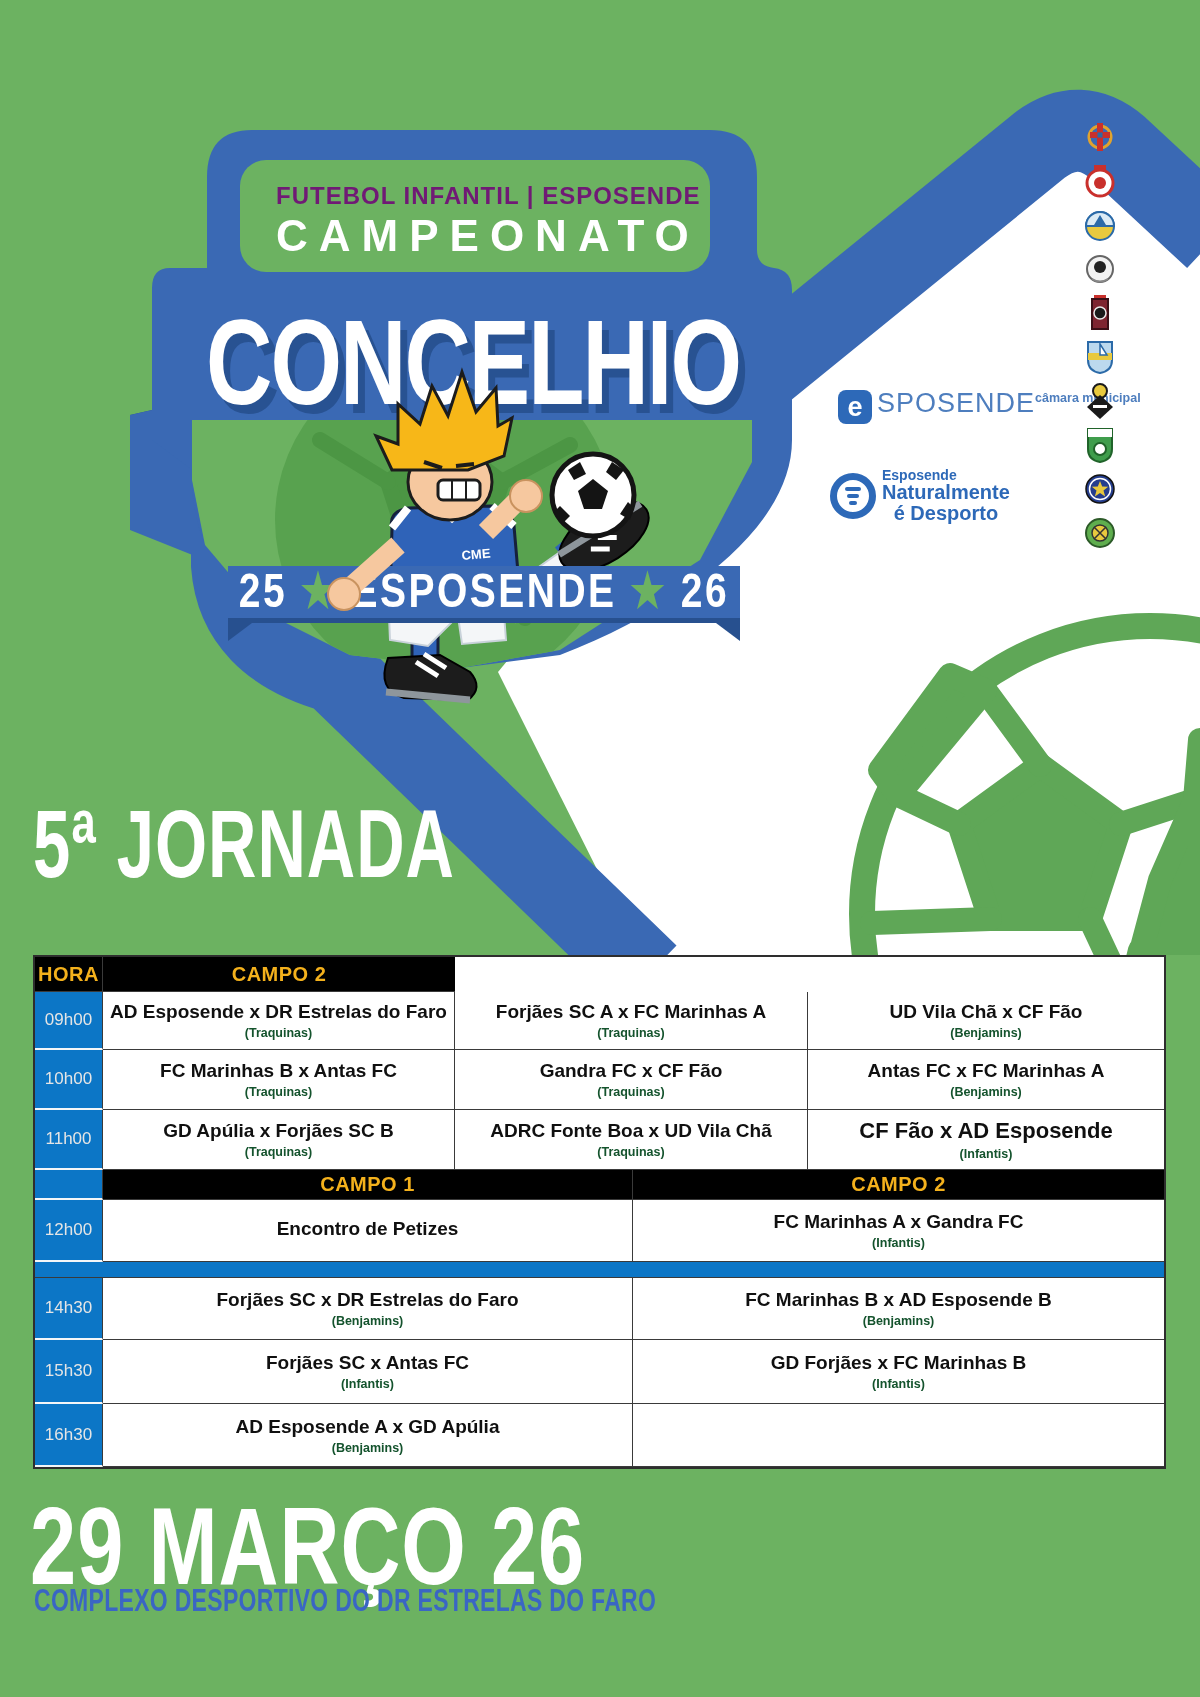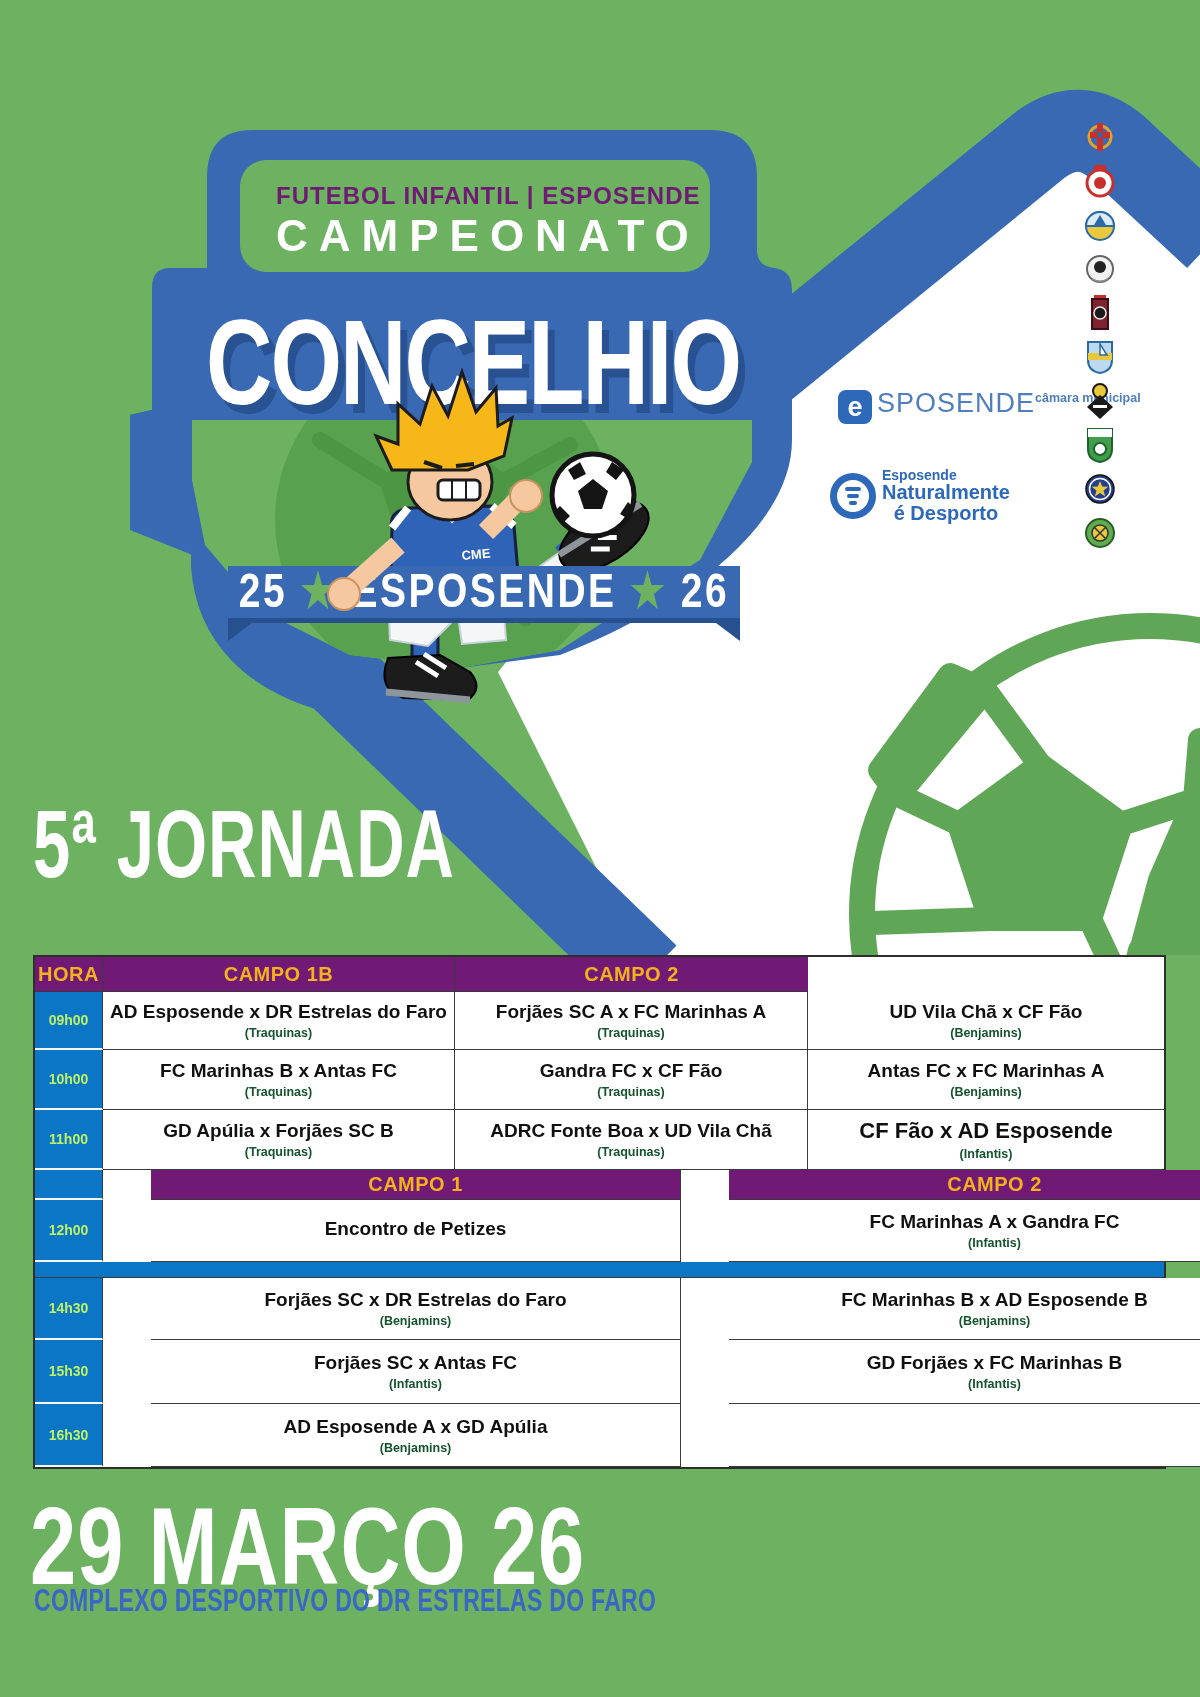--- a/index.html
+++ b/index.html
@@ -34,26 +34,26 @@
   .nat-l2,.nat-l3{font-size:20px;font-weight:900;color:#2D69B8;text-align:center;}
 
   
   .crests{left:1083px;top:119px;display:flex;flex-direction:column;gap:8px;align-items:center;}
   .crest{width:34px;height:36px;display:flex;align-items:center;justify-content:center;}
 
   
   .schedule{left:33px;top:955px;width:1133px;border:2px solid #2e2e2e;background:#fff;box-sizing:border-box;}
   .tr{display:grid;box-sizing:border-box;}
   .r3{grid-template-columns:68px 352px 353px 356px;}
-  .r2{grid-template-columns:68px 530px 531px;gap:48px;}
+  .r2{grid-template-columns:68px 530px 531px;}
   .td{border-right:1px solid #3a3a3a;border-bottom:1px solid #3a3a3a;background:#fff;display:flex;
       flex-direction:column;align-items:center;justify-content:center;box-sizing:border-box;}
   .tr .td:last-child{border-right:none;}
-  .th{background:#701a75;color:#F4B11C;font-weight:700;font-size:20px;letter-spacing:.5px;}
-  .time{background:#0C76C6;color:#bef264;font-weight:700;font-size:14px;border-bottom:2px solid #f4f6f8;}
+  .th{background:#000000;color:#F4B11C;font-weight:700;font-size:20px;letter-spacing:.5px;}
+  .time{background:#0C76C6;color:#e5e5e5;font-weight:400;font-size:17px;border-bottom:2px solid #f4f6f8;}
   .match{font-weight:700;font-size:19px;color:#101010;text-align:center;}
   .cat{font-weight:700;font-size:12.5px;color:#14532d;margin-top:3px;}
   .big .match{font-size:22px;}
   .sep{background:#0C76C6;border-bottom:1px solid #3a3a3a;height:15px;}
   .h-head{height:35px}.h58{height:58px}.h60{height:60px}.h30{height:30px}.h70{height:62px}
   .h62{height:62px}.h64{height:64px}.h63{height:63px}
 </style>
 </head>
 <body>
 
@@ -270,21 +270,20 @@
           <circle cx="16" cy="18" r="14" fill="#5fae4e" stroke="#2c5a28" stroke-width="2"></circle>
           <circle cx="16" cy="18" r="8" fill="#E8C93E" stroke="#333" stroke-width="1.5"></circle>
           <path d="M 10,12 l 12,12 M 22,12 l -12,12" stroke="#333" stroke-width="1.5"></path>
         </svg>
     </div>
   </div>
 
   <div class="abs schedule">
     <div class="tr r3 h-head">
       <div class="td th">HORA</div>
-      <div class="td th">CAMPO 1B</div>
       <div class="td th">CAMPO 2</div>
     </div>
 
     <div class="tr r3 h58">
       <div class="td time">09h00</div>
       <div class="td">
           <div class="match">AD Esposende x DR Estrelas do Faro</div>
           <div class="cat">(Traquinas)</div>
         </div>
       <div class="td">

